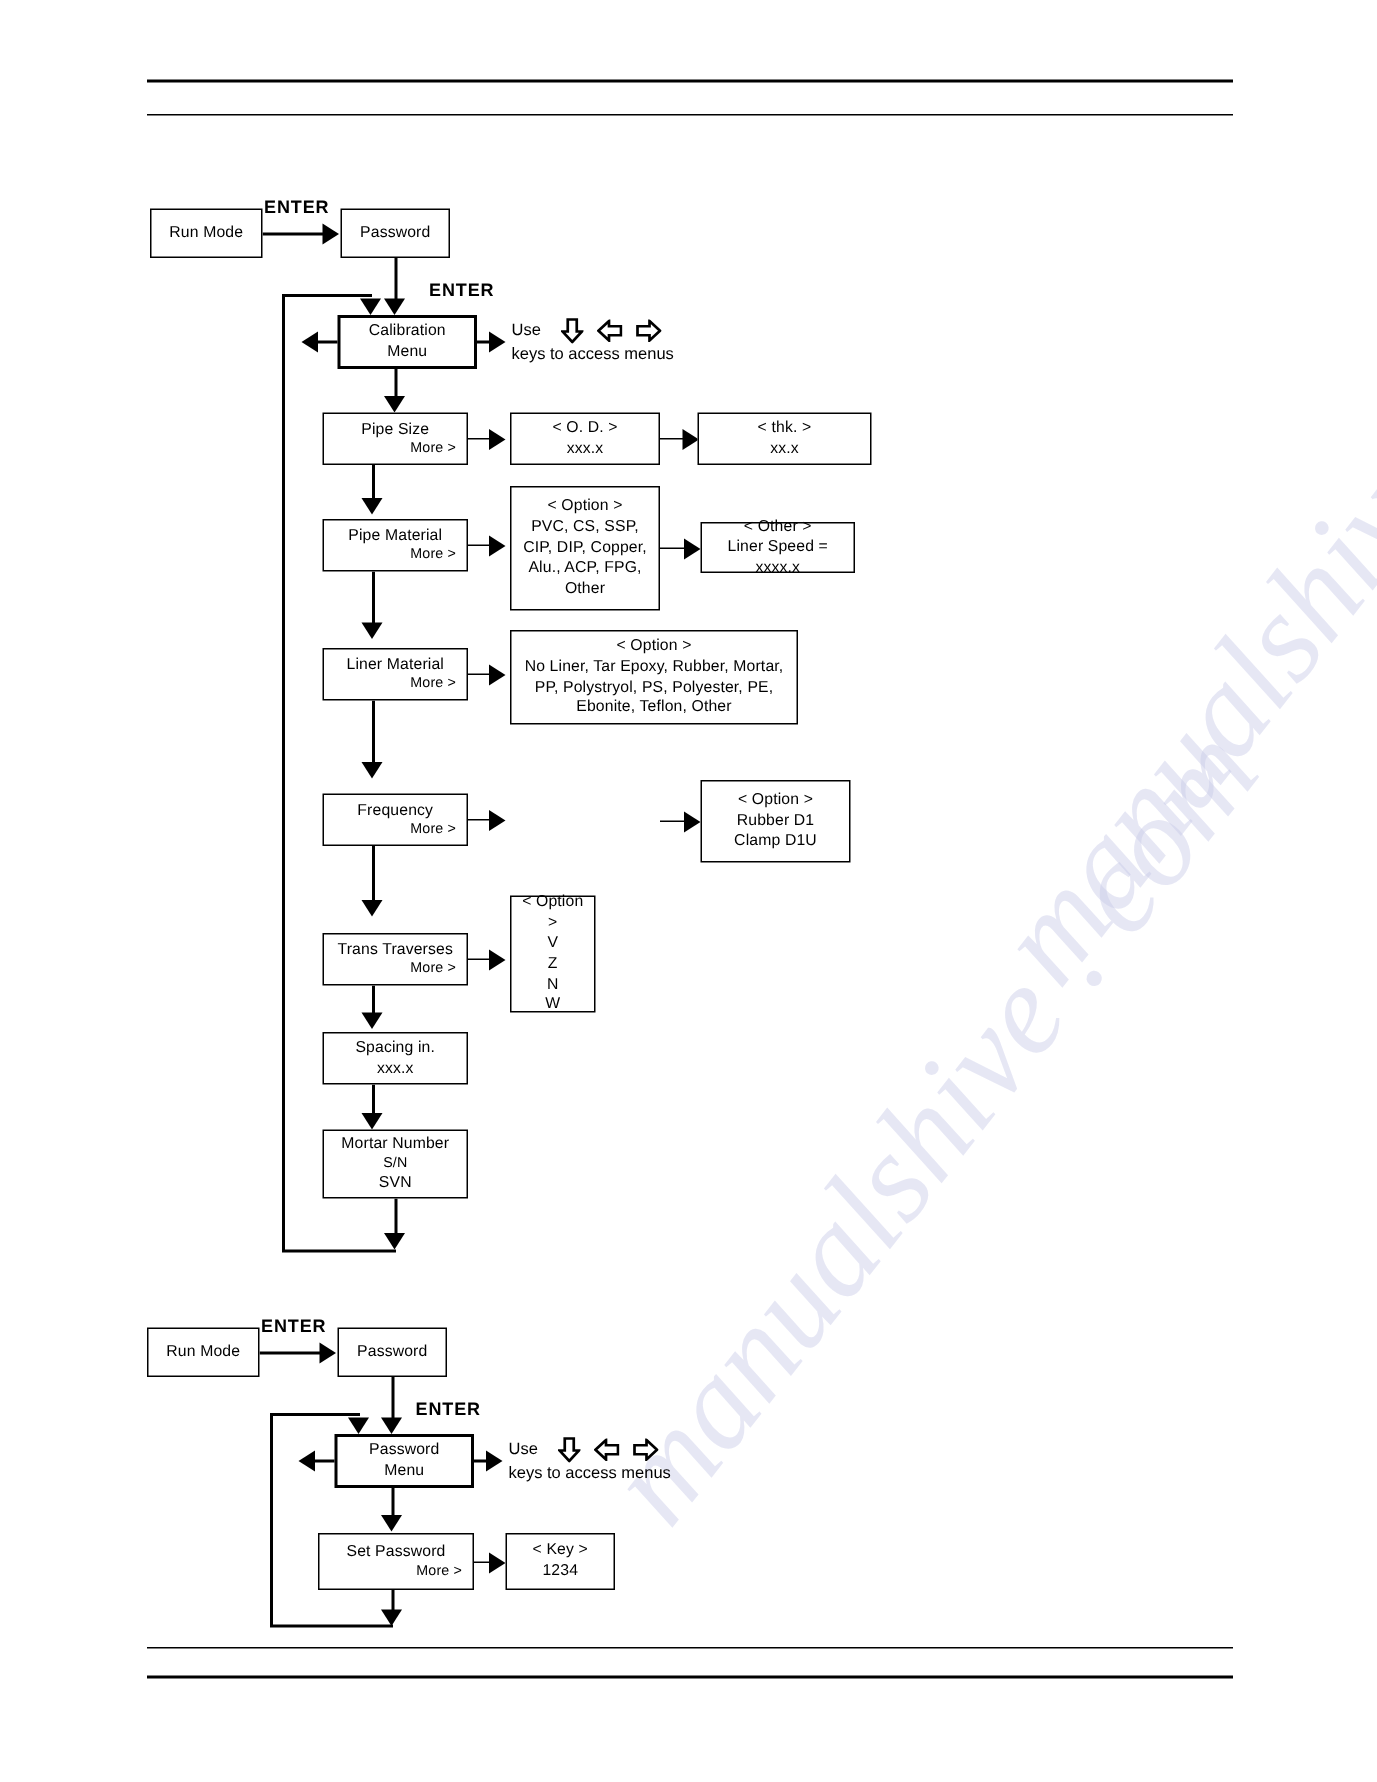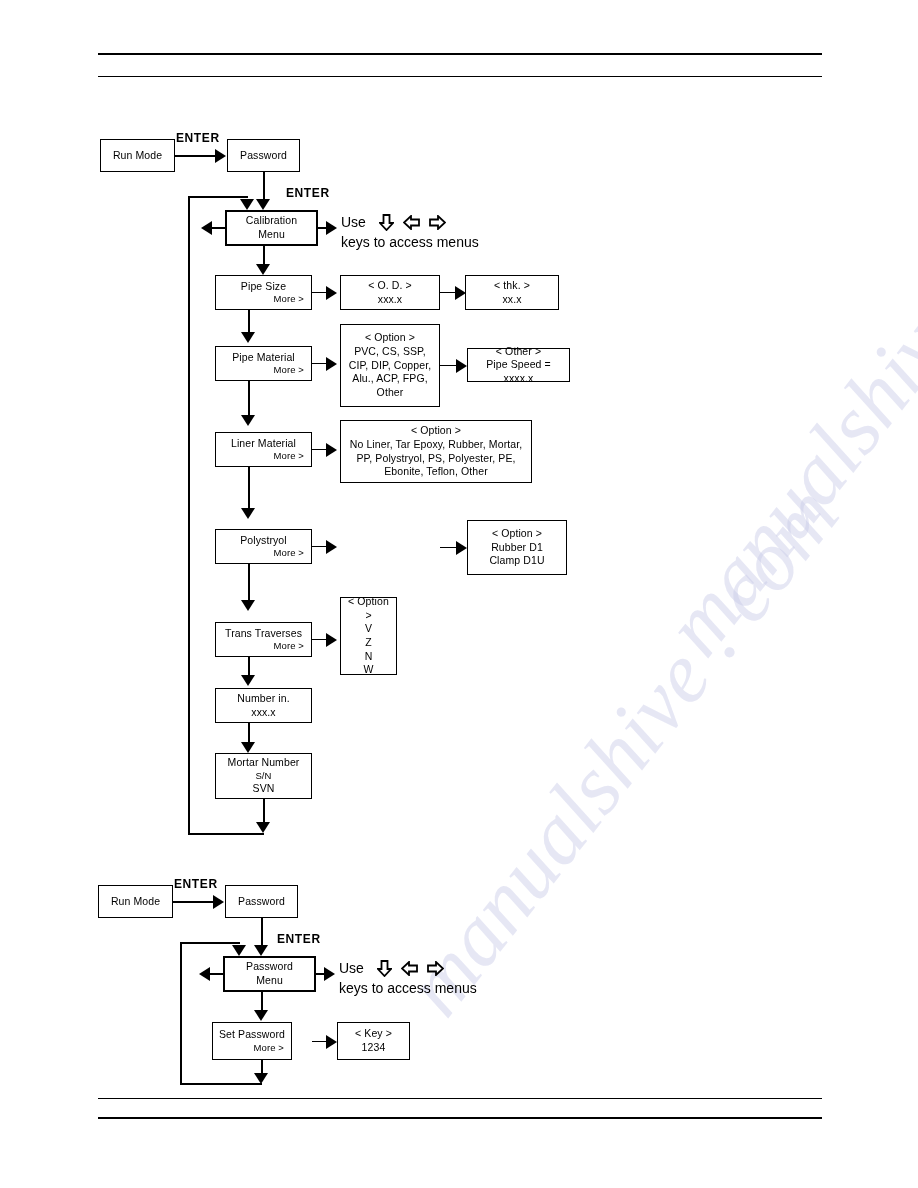--- a/index.html
+++ b/index.html
@@ -56,21 +56,21 @@
     position:absolute;
     font-size:12px;
     font-weight:bold;
     letter-spacing:0.6px;
     z-index:6;
   }
 
   
   .use-note {
     position:absolute;
-    font-size:14px;
+    font-size:11px;
     line-height:1.45;
     z-index:6;
     white-space:nowrap;
   }
   .use-note .glyphrow { display:flex; align-items:center; gap:9px; }
   .use-note .glyphrow .w { margin-right:4px; }
   .use-note svg { display:block; }
 
   
   .watermark {
@@ -168,21 +168,21 @@
   <div class="hline" style="left:312px; top:292px; width:18px;"></div>
   <div class="arrow right" style="left:326px; top:286px;"></div>
 
   <div class="box" style="left:340px; top:275px; width:100px; height:35px;">
     <span class="ln">&lt; O. D. &gt;</span>
     <span class="ln">xxx.x</span>
   </div>
   <div class="hline" style="left:440px; top:292px; width:20px;"></div>
   <div class="arrow right" style="left:455px; top:286px;"></div>
 
-  <div class="box" style="left:465px; top:275px; width:94px; height:35px;">
+  <div class="box" style="left:465px; top:275px; width:116px; height:35px;">
     <span class="ln">&lt; thk. &gt;</span>
     <span class="ln">xx.x</span>
   </div>
 
   <div class="vline w2" style="left:248px; top:310px; height:27px;"></div>
   <div class="arrow down" style="left:241px; top:332px;"></div>
 
   <div class="box" style="left:215px; top:346px; width:97px; height:35px;">
     <span class="ln">Pipe Material</span>
     <span class="ln right">More &gt;</span>
@@ -195,21 +195,21 @@
     <span class="ln">PVC, CS, SSP,</span>
     <span class="ln">CIP, DIP, Copper,</span>
     <span class="ln">Alu., ACP, FPG,</span>
     <span class="ln">Other</span>
   </div>
   <div class="hline" style="left:440px; top:365px; width:22px;"></div>
   <div class="arrow right" style="left:456px; top:359px;"></div>
 
   <div class="box" style="left:467px; top:348px; width:103px; height:34px;">
     <span class="ln">&lt; Other &gt;</span>
-    <span class="ln">Pipe Speed = xxxx.x</span>
+    <span class="ln">Liner Speed = xxxx.x</span>
   </div>
 
   <div class="vline w2" style="left:248px; top:381px; height:39px;"></div>
   <div class="arrow down" style="left:241px; top:415px;"></div>
 
   <div class="box" style="left:215px; top:432px; width:97px; height:35px;">
     <span class="ln">Liner Material</span>
     <span class="ln right">More &gt;</span>
   </div>
   <div class="hline" style="left:312px; top:449px; width:18px;"></div>
@@ -219,21 +219,21 @@
     <span class="ln">&lt; Option &gt;</span>
     <span class="ln">No Liner, Tar Epoxy, Rubber, Mortar,</span>
     <span class="ln">PP, Polystryol, PS, Polyester, PE,</span>
     <span class="ln">Ebonite, Teflon, Other</span>
   </div>
 
   <div class="vline w2" style="left:248px; top:467px; height:45px;"></div>
   <div class="arrow down" style="left:241px; top:508px;"></div>
 
   <div class="box" style="left:215px; top:529px; width:97px; height:35px;">
-    <span class="ln">Polystryol</span>
+    <span class="ln">Frequency</span>
     <span class="ln right">More &gt;</span>
   </div>
   <div class="hline" style="left:312px; top:546px; width:18px;"></div>
   <div class="arrow right" style="left:326px; top:540px;"></div>
 
   <div class="hline" style="left:440px; top:547px; width:22px;"></div>
   <div class="arrow right" style="left:456px; top:541px;"></div>
 
   <div class="box" style="left:467px; top:520px; width:100px; height:55px;">
     <span class="ln">&lt; Option &gt;</span>
@@ -256,21 +256,21 @@
     <span class="ln">V</span>
     <span class="ln">Z</span>
     <span class="ln">N</span>
     <span class="ln">W</span>
   </div>
 
   <div class="vline w2" style="left:248px; top:657px; height:22px;"></div>
   <div class="arrow down" style="left:241px; top:675px;"></div>
 
   <div class="box" style="left:215px; top:688px; width:97px; height:35px;">
-    <span class="ln">Number in.</span>
+    <span class="ln">Spacing in.</span>
     <span class="ln">xxx.x</span>
   </div>
 
   <div class="vline w2" style="left:248px; top:723px; height:24px;"></div>
   <div class="arrow down" style="left:241px; top:742px;"></div>
 
   <div class="box" style="left:215px; top:753px; width:97px; height:46px;">
     <span class="ln">Mortar Number</span>
     <span class="ln small">S/N</span>
     <span class="ln">SVN</span>
@@ -324,21 +324,21 @@
       <svg width="17" height="15" viewBox="0 0 17 15">
         <path d="M1 4.5 L9 4.5 L9 1 L16 7.5 L9 14 L9 10.5 L1 10.5 Z" fill="#fff" stroke="#000" stroke-width="1.8" stroke-linejoin="miter"></path>
       </svg>
     </div>
     <div>keys to access menus</div>
   </div>
 
   <div class="vline w2" style="left:261px; top:992px; height:22px;"></div>
   <div class="arrow down" style="left:254px; top:1010px;"></div>
 
-  <div class="box" style="left:212px; top:1022px; width:80px; height:38px;">
+  <div class="box" style="left:212px; top:1022px; width:104px; height:38px;">
     <span class="ln">Set Password</span>
     <span class="ln right">More &gt;</span>
   </div>
   <div class="hline" style="left:312px; top:1041px; width:18px;"></div>
   <div class="arrow right" style="left:326px; top:1035px;"></div>
 
   <div class="box" style="left:337px; top:1022px; width:73px; height:38px;">
     <span class="ln">&lt; Key &gt;</span>
     <span class="ln">1234</span>
   </div>

